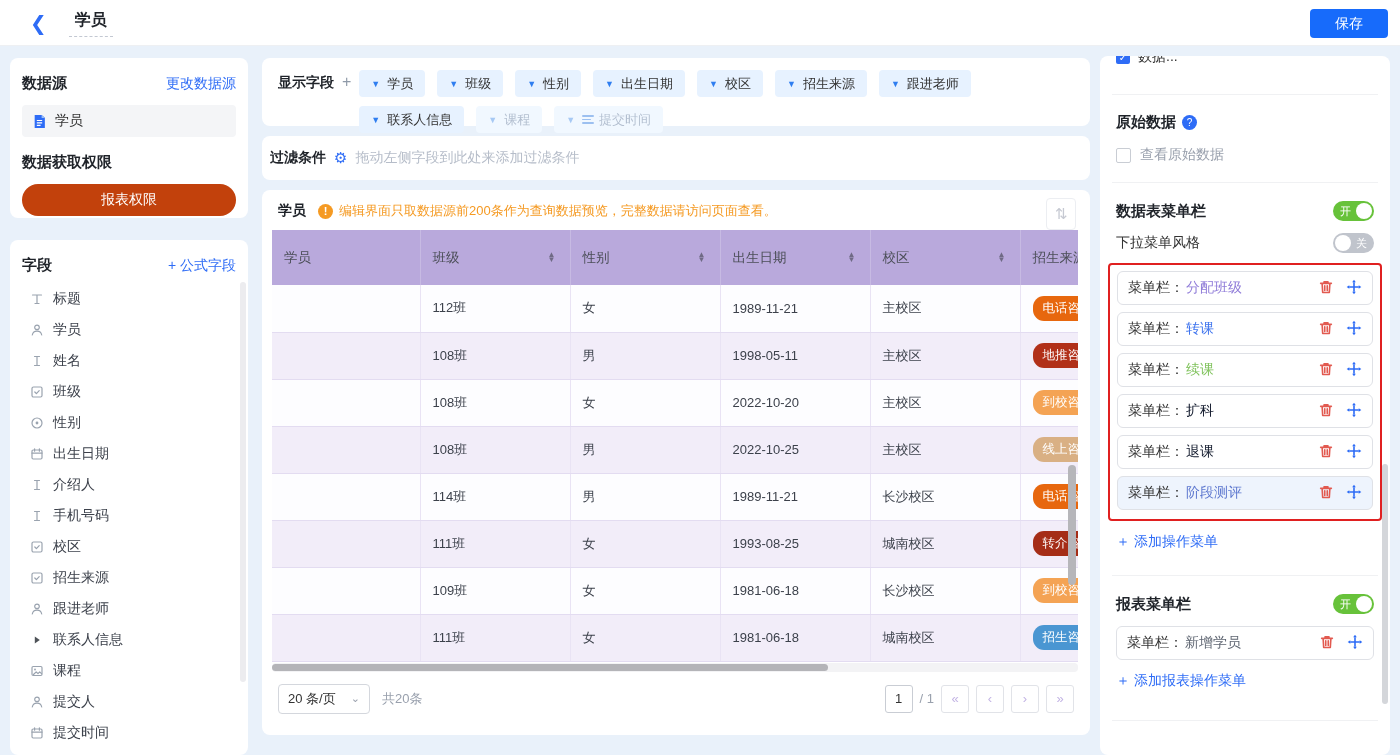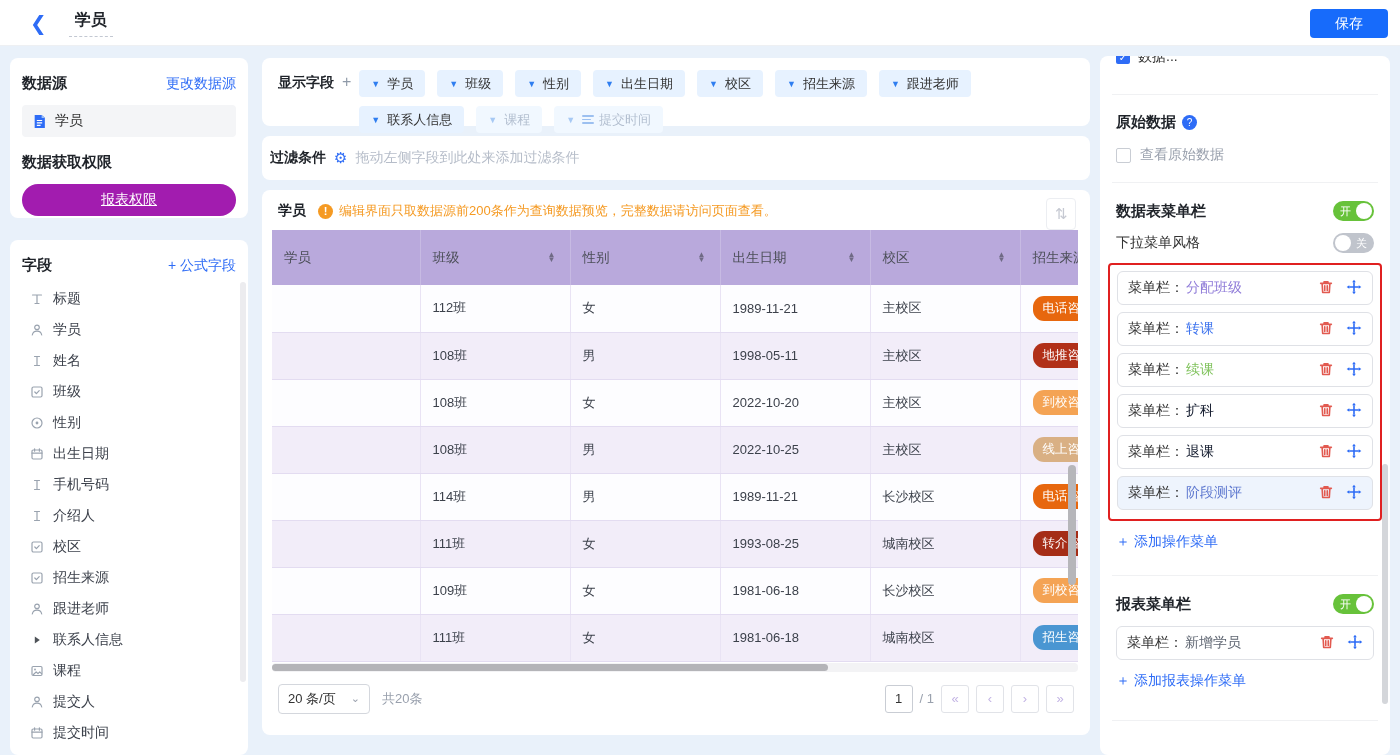--- a/index.html
+++ b/index.html
@@ -14,21 +14,21 @@
   .save-btn { position:absolute; right:12px; top:9px; width:78px; height:29px; background:#176bfb; color:#fff; border:none; border-radius:4px; font-size:14px; cursor:pointer; }
 
   
   .lc1 { left:10px; top:58px; width:238px; height:160px; padding:16px 12px; }
   .sec-title { font-size:15px; font-weight:bold; color:#1f2329; }
   .row-between { display:flex; justify-content:space-between; align-items:center; }
   .blue-link { color:#2e6cf6; font-size:14px; cursor:pointer; }
   .ds-item { margin-top:12px; height:32px; background:#f4f5f7; border-radius:4px; display:flex; align-items:center; padding:0 10px; gap:8px; }
   .ds-item svg { width:15px; height:15px; }
   .perm-title { margin-top:16px; }
-  .perm-btn { margin-top:12px; width:100%; height:32px; background:#a21caf; color:#fff; border:none; border-radius:16px; font-size:14px; cursor:pointer;text-decoration:underline; }
+  .perm-btn { margin-top:12px; width:100%; height:32px; background:#c2410c; color:#fff; border:none; border-radius:16px; font-size:14px; cursor:pointer; }
 
   .lc2 { left:10px; top:240px; width:238px; height:515px; padding:16px 12px; overflow:hidden; }
   .fields-list { margin-top:8px; }
   .field-item { display:flex; align-items:center; gap:9px; height:31px; padding-left:8px; cursor:grab; color:#3c414b; }
   .ficon { width:14px; height:14px; display:inline-flex; }
   .ficon svg { width:14px; height:14px; }
   .side-scroll { position:absolute; right:2px; top:42px; width:6px; height:400px; background:#ececef; border-radius:3px; }
 
   
   .mcA { left:262px; top:58px; width:828px; height:68px; padding:12px 16px; display:flex; }
@@ -179,29 +179,29 @@
           </svg>
         </span>
      <span>出生日期</span>
       </div>
       <div class="field-item">
      <span class="ficon">
           <svg viewBox="0 0 14 14">
             <path d="M4.5 2.5h5M7 2.5v9M4.5 11.5h5" stroke="#9aa3af" fill="none" stroke-width="1.2" stroke-linecap="round" stroke-linejoin="round"></path>
           </svg>
         </span>
+     <span>介绍人</span>
+      </div>
+      <div class="field-item">
+     <span class="ficon">
+          <svg viewBox="0 0 14 14">
+            <path d="M4.5 2.5h5M7 2.5v9M4.5 11.5h5" stroke="#9aa3af" fill="none" stroke-width="1.2" stroke-linecap="round" stroke-linejoin="round"></path>
+          </svg>
+        </span>
      <span>手机号码</span>
-      </div>
-      <div class="field-item">
-     <span class="ficon">
-          <svg viewBox="0 0 14 14">
-            <path d="M4.5 2.5h5M7 2.5v9M4.5 11.5h5" stroke="#9aa3af" fill="none" stroke-width="1.2" stroke-linecap="round" stroke-linejoin="round"></path>
-          </svg>
-        </span>
-     <span>介绍人</span>
       </div>
       <div class="field-item">
      <span class="ficon">
           <svg viewBox="0 0 14 14">
             <rect x="2" y="2" width="10" height="10" rx="1.5" stroke="#9aa3af" fill="none" stroke-width="1.2" stroke-linecap="round" stroke-linejoin="round"></rect>
             <path d="M4.8 7l1.6 1.6 2.8-3" stroke="#9aa3af" fill="none" stroke-width="1.2" stroke-linecap="round" stroke-linejoin="round"></path>
           </svg>
         </span>
      <span>校区</span>
       </div>

